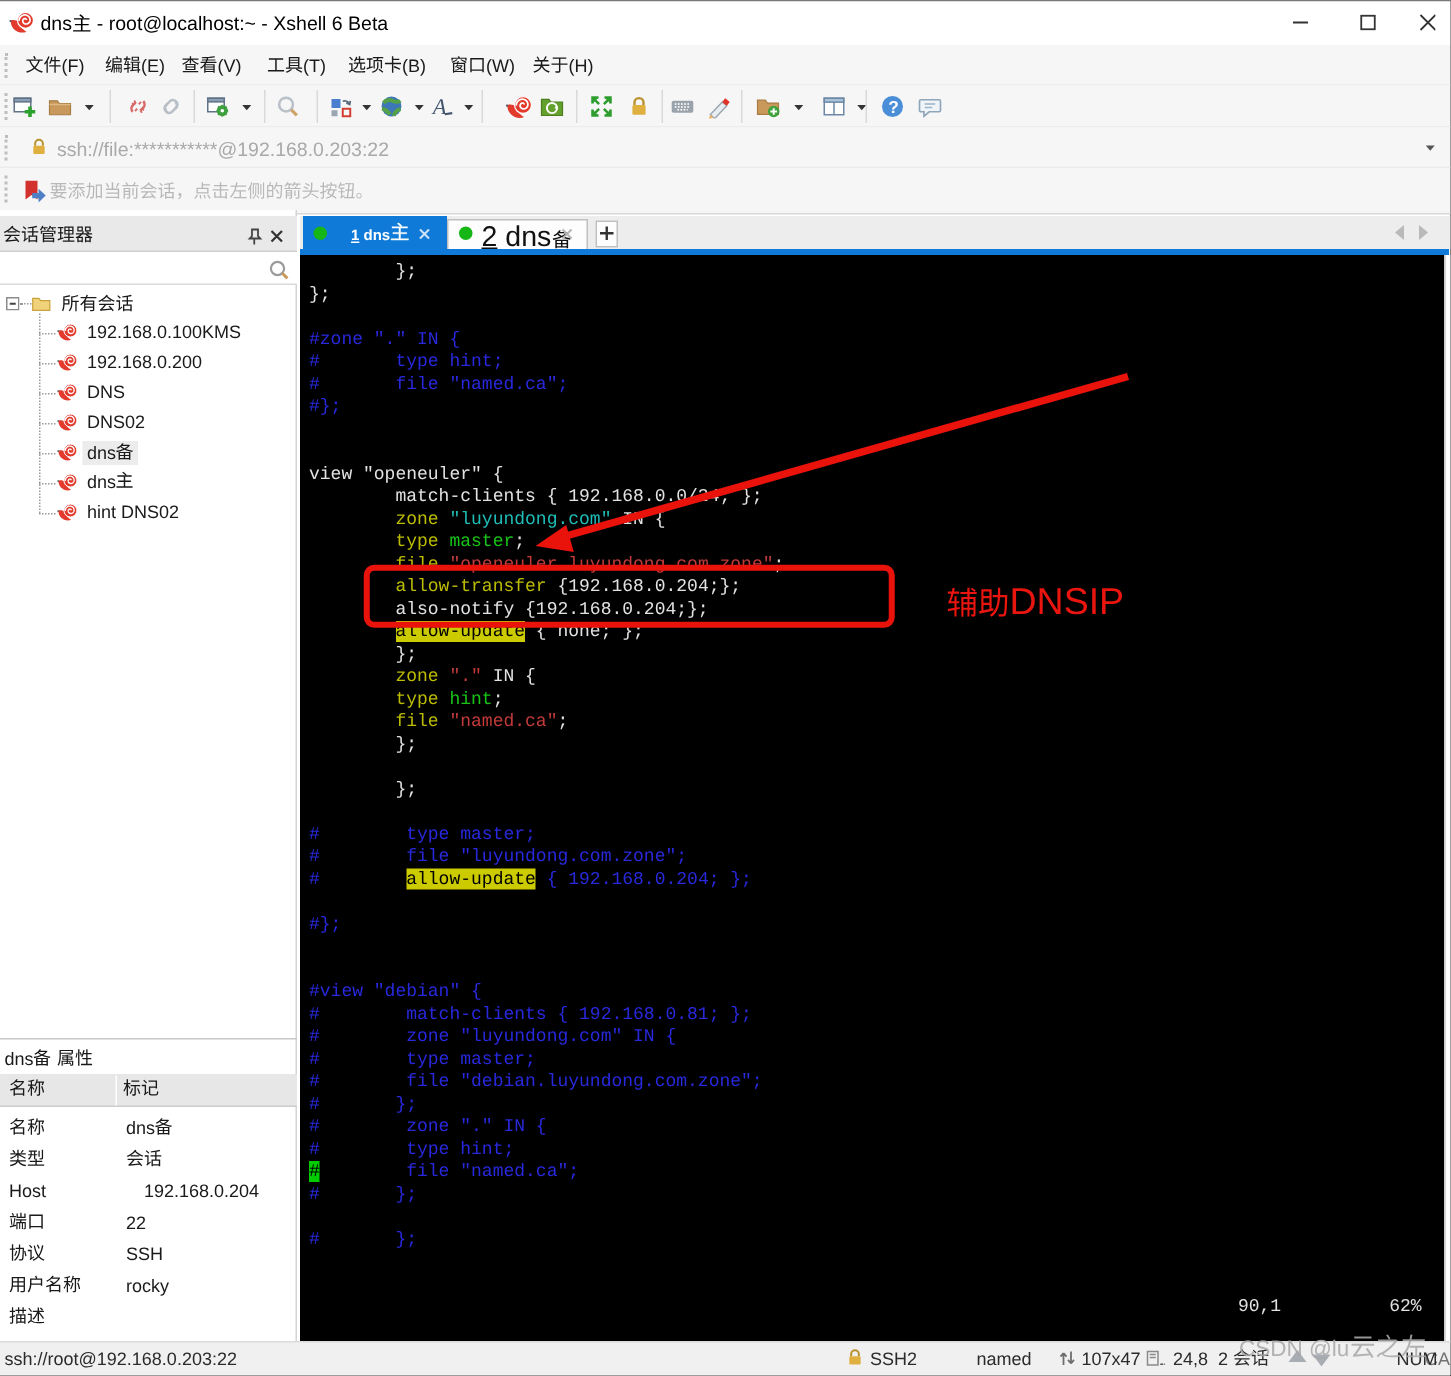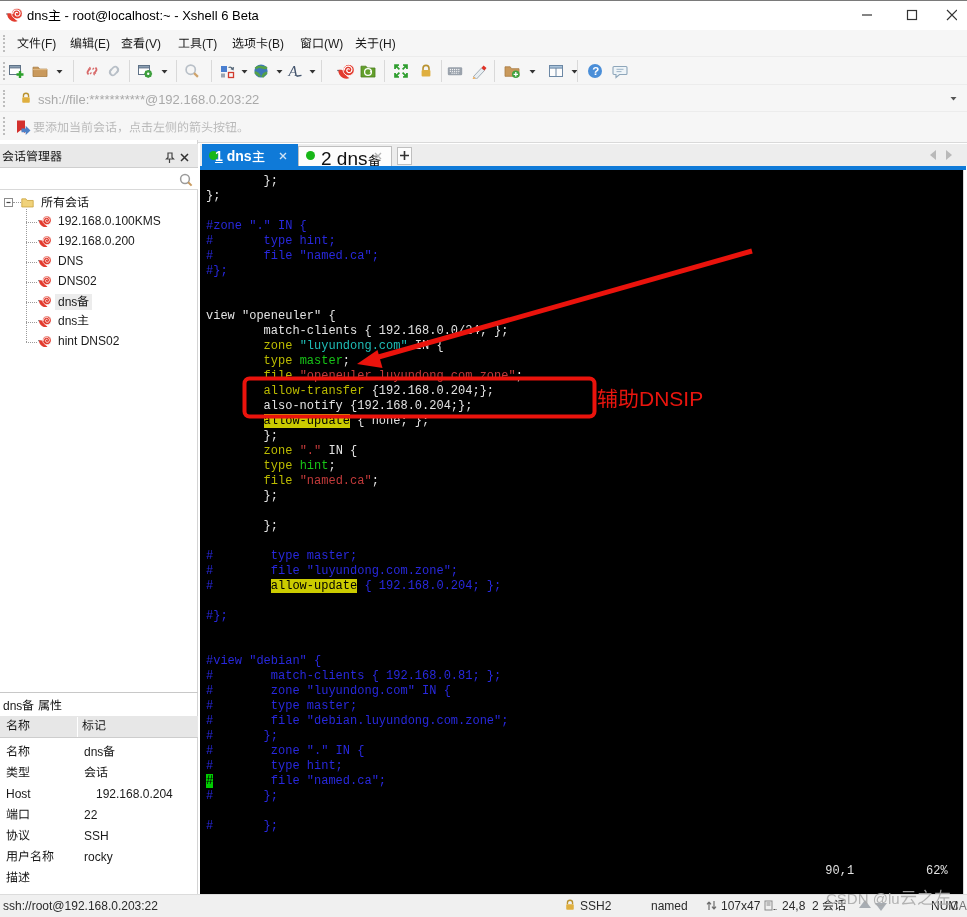--- a/index.html
+++ b/index.html
@@ -439,21 +439,21 @@
       <use href="#g43" x="3000"></use>
     </svg></div>
 <div class="abs tl" style="left:84px;top:850px">rocky</div>
 <div class="abs tl" style="left:6px;top:871px"><svg class="k" style="width:24px;height:12px;vertical-align:-0.12em" viewBox="0 0 2000 1000">
       <use href="#g53" x="0"></use>
       <use href="#g54" x="1000"></use>
     </svg></div>
 <div class="abs" style="left:200px;top:144px;width:767px;height:22px;background:#ededed"></div>
 <div class="abs" style="left:202px;top:144px;width:96px;height:22px;background:#0f7ad8"></div>
 <div class="abs" style="left:209px;top:151px;width:9px;height:9px;border-radius:50%;background:#17b617"></div>
-<div class="abs" style="left:215px;top:148px;font-size:14px;font-weight:bold;color:#fff;white-space:nowrap"><span style="text-decoration:underline">1</span> dns<svg class="k" style="width:13px;height:13px;vertical-align:-0.12em;stroke:currentColor;stroke-width:22" viewBox="0 0 1000 1000">
+<div class="abs" style="left:234px;top:148px;font-size:10px;font-weight:bold;color:#fff;white-space:nowrap"><span style="text-decoration:underline">1</span> dns<svg class="k" style="width:13px;height:13px;vertical-align:-0.12em;stroke:currentColor;stroke-width:22" viewBox="0 0 1000 1000">
       <use href="#g1" x="0"></use>
     </svg></div>
 <svg class="abs" style="left:279px;top:152px" width="8" height="8" viewBox="0 0 8 8">
     <path d="M1 1 l6 6 M7 1 l-6 6" stroke="#cfe3f5" stroke-width="1.4"></path>
   </svg>
 <div class="abs" style="left:298px;top:146px;width:94px;height:20px;background:#fdfdfd;border:1px solid #bfbfbf;border-bottom:none"></div>
 <div class="abs" style="left:306px;top:151px;width:9px;height:9px;border-radius:50%;background:#17b617"></div>
 <div class="abs" style="left:321px;top:148px;font-size:19px;color:#111;white-space:nowrap"><span style="text-decoration:underline">2</span> dns<svg class="k" style="width:13px;height:13px;vertical-align:-0.12em" viewBox="0 0 1000 1000">
       <use href="#g0" x="0"></use>
     </svg></div>
@@ -517,21 +517,21 @@
 
 
                                                                                       90,1          62%</pre>
   </div>
 <div class="abs" style="left:963px;top:170px;width:4px;height:725px;background:#fff;border-left:1px solid #d8d8d8"></div>
 <svg class="abs" style="left:200px;top:170px;pointer-events:none" width="767" height="725" viewBox="0 0 767 725">
     <line x1="175" y1="188" x2="552" y2="81" stroke="#ea130c" stroke-width="5"></line>
     <polygon points="157,194 182.5,198 177.5,180" fill="#ea130c"></polygon>
     <rect x="44.5" y="208.5" width="350" height="38" rx="5" fill="none" stroke="#ea130c" stroke-width="4"></rect>
   </svg>
-<div class="abs" style="left:597px;top:387px;font-size:21px;color:#e9150e;white-space:nowrap"><svg class="k" style="width:42px;height:21px;vertical-align:-0.12em" viewBox="0 0 2000 1000">
+<div class="abs" style="left:631px;top:387px;font-size:25px;color:#e9150e;white-space:nowrap"><svg class="k" style="width:42px;height:21px;vertical-align:-0.12em" viewBox="0 0 2000 1000">
       <use href="#g55" x="0"></use>
       <use href="#g56" x="1000"></use>
     </svg>DNSIP</div>
 <div class="abs" style="left:0;top:894px;width:967px;height:23px;background:#f0f0f0;border-top:1px solid #dcdcdc"></div>
 <div class="abs st" style="left:3px;top:899px">ssh://root@192.168.0.203:22</div>
 <svg class="abs" style="left:564px;top:899px" width="12" height="12" viewBox="0 0 14 14">
     <path d="M4 6 V4.4 a3 3 0 0 1 6 0 V6" fill="none" stroke="#b9922f" stroke-width="1.6"></path>
     <rect x="2.6" y="6" width="8.8" height="6.5" rx="1" fill="#dfaf3f"></rect>
   </svg>
 <div class="abs st" style="left:580px;top:899px">SSH2</div>

